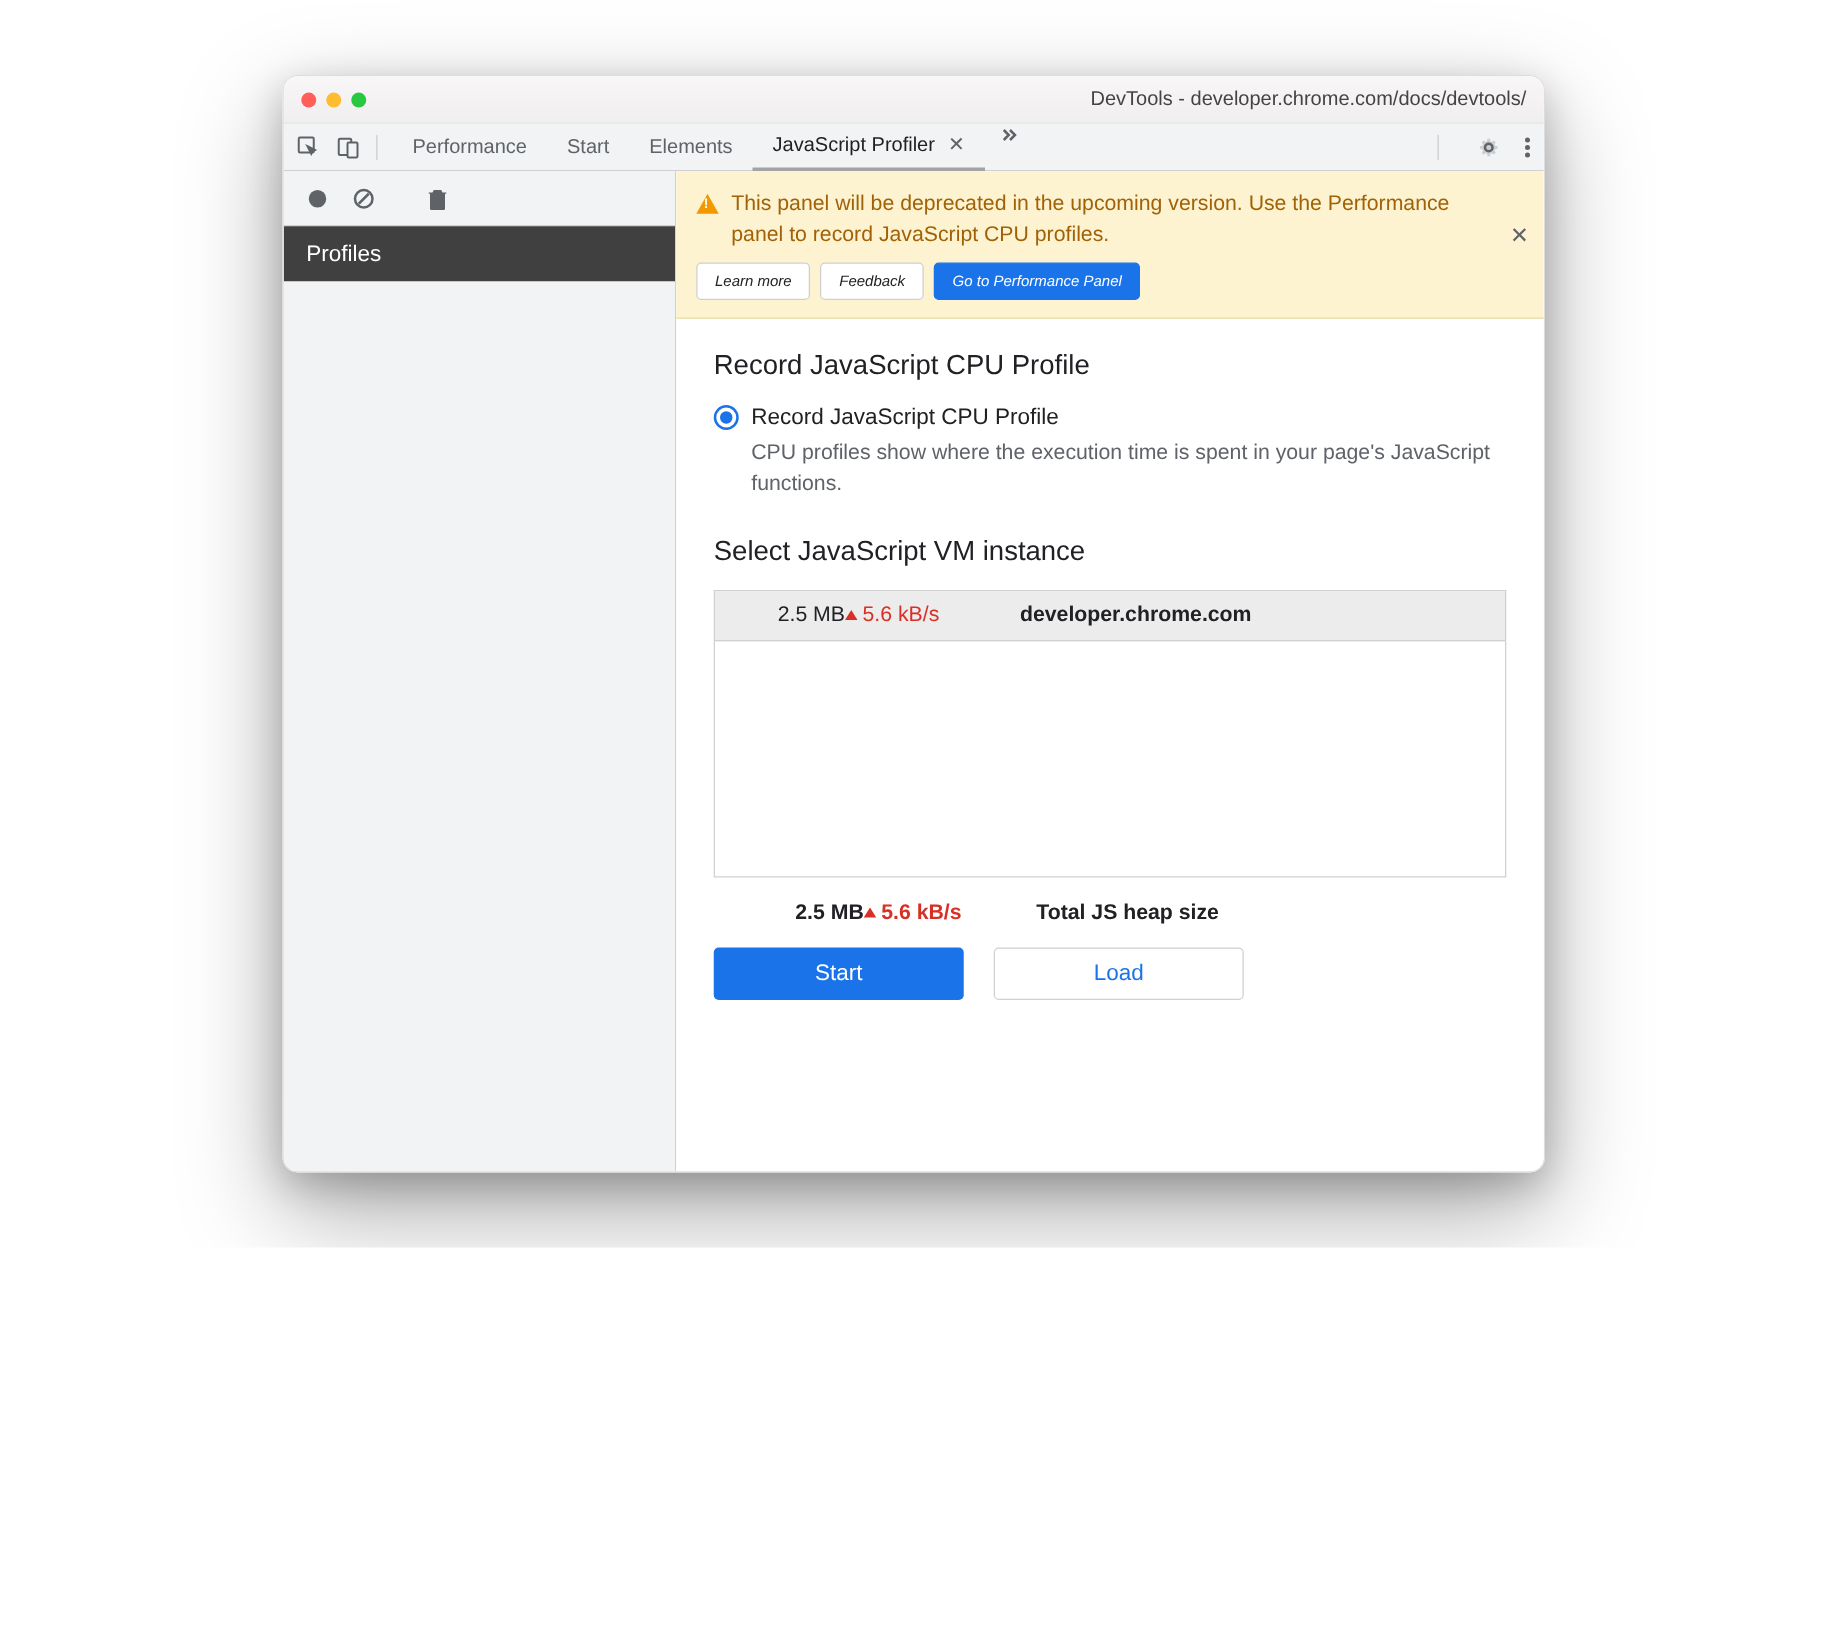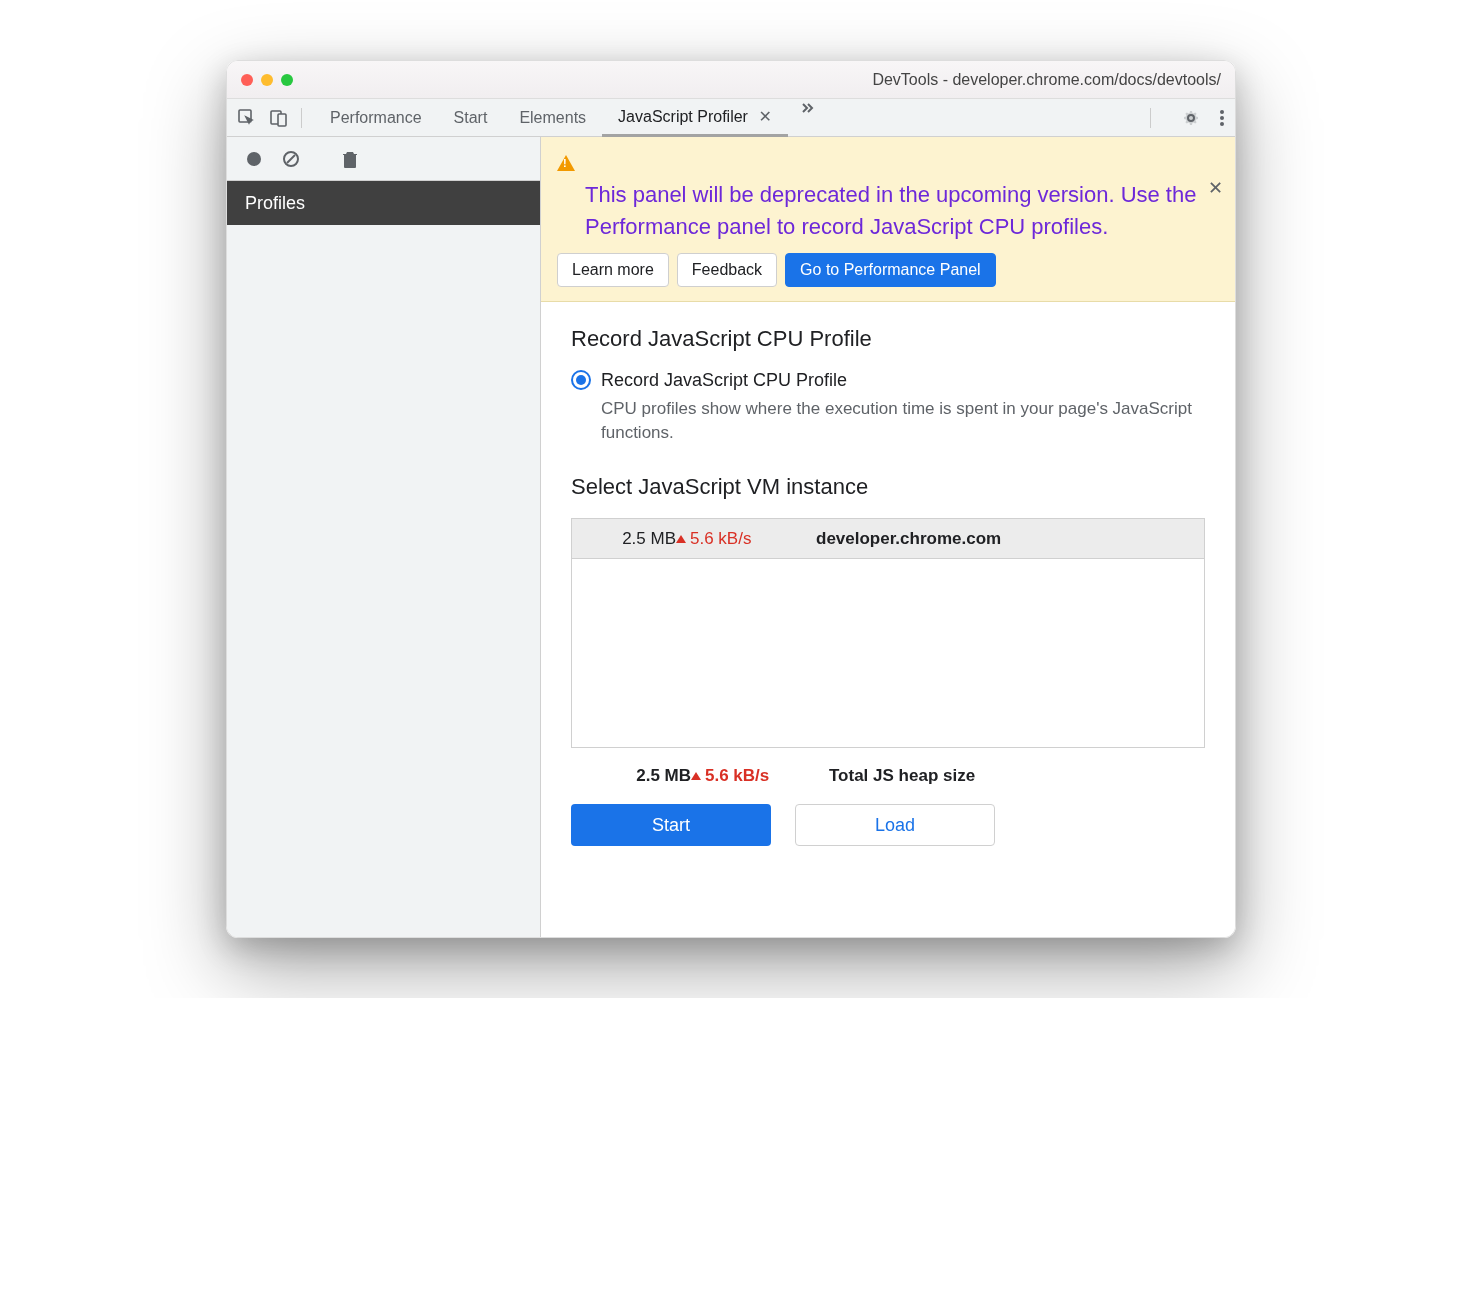--- a/index.html
+++ b/index.html
@@ -50,24 +50,24 @@
 .toolbar .right-icons{display:flex;align-items:center;gap:18px;color:#5f6368;}
 .body{display:flex;height:800px;}
 .sidebar{width:314px;background:#f1f3f4;border-right:1px solid #d0d0d0;display:flex;flex-direction:column;}
 .sb-toolbar{height:44px;display:flex;align-items:center;gap:18px;padding:0 18px;color:#5f6368;border-bottom:1px solid #d0d0d0;}
 .sb-item{height:44px;display:flex;align-items:center;padding:0 18px;font-size:18px;color:#fff;background:#404040;}
 .content{flex:1;display:flex;flex-direction:column;background:#fff;}
 .banner{background:#fdf3d0;border-bottom:1px solid #e8dca8;padding:14px 38px 14px 16px;position:relative;}
 .banner-row1{display:flex;align-items:flex-start;gap:10px;}
 .warn-tri{width:0;height:0;border-left:9px solid transparent;border-right:9px solid transparent;border-bottom:16px solid #f29900;position:relative;margin-top:4px;}
 .warn-tri::after{content:"!";position:absolute;left:-3px;top:2px;color:#fff;font-weight:700;font-size:11px;}
-.banner-text{font-size:22px;color:#6d28d9;line-height:1.45;margin-top:28px;}
+.banner-text{font-size:17px;color:#a16207;line-height:1.45;}
 .banner-close{position:absolute;right:12px;top:40px;font-size:18px;color:#5f6368;cursor:pointer;}
 .banner-btns{display:flex;gap:8px;margin-top:10px;}
-.btn{border:1px solid #cfcfcf;background:#fff;border-radius:4px;padding:7px 14px;font-size:16px;color:#202124;cursor:pointer;}
+.btn{border:1px solid #cfcfcf;background:#fff;border-radius:4px;padding:7px 14px;font-size:12px;color:#202124;cursor:pointer;font-style:italic;}
 .btn.primary{background:#1a73e8;color:#fff;border:1px solid #1a73e8;}
 .panel{padding:24px 30px;}
 h2{font-size:22px;color:#202124;font-weight:500;margin-bottom:18px;}
 .radio-row{display:flex;align-items:center;gap:10px;margin-bottom:6px;}
 .radio{width:20px;height:20px;border:2px solid #1a73e8;border-radius:50%;display:flex;align-items:center;justify-content:center;}
 .radio .dot{width:10px;height:10px;background:#1a73e8;border-radius:50%;}
 .radio-label{font-size:18px;color:#202124;}
 .radio-desc{font-size:17px;color:#5f6368;margin-left:30px;line-height:1.45;}
 .vm-box{border:1px solid #d0d0d0;height:230px;margin-top:6px;}
 .vm-row{height:40px;background:#ececec;border-bottom:1px solid #d0d0d0;display:flex;align-items:center;padding:0 14px;font-size:17px;}

